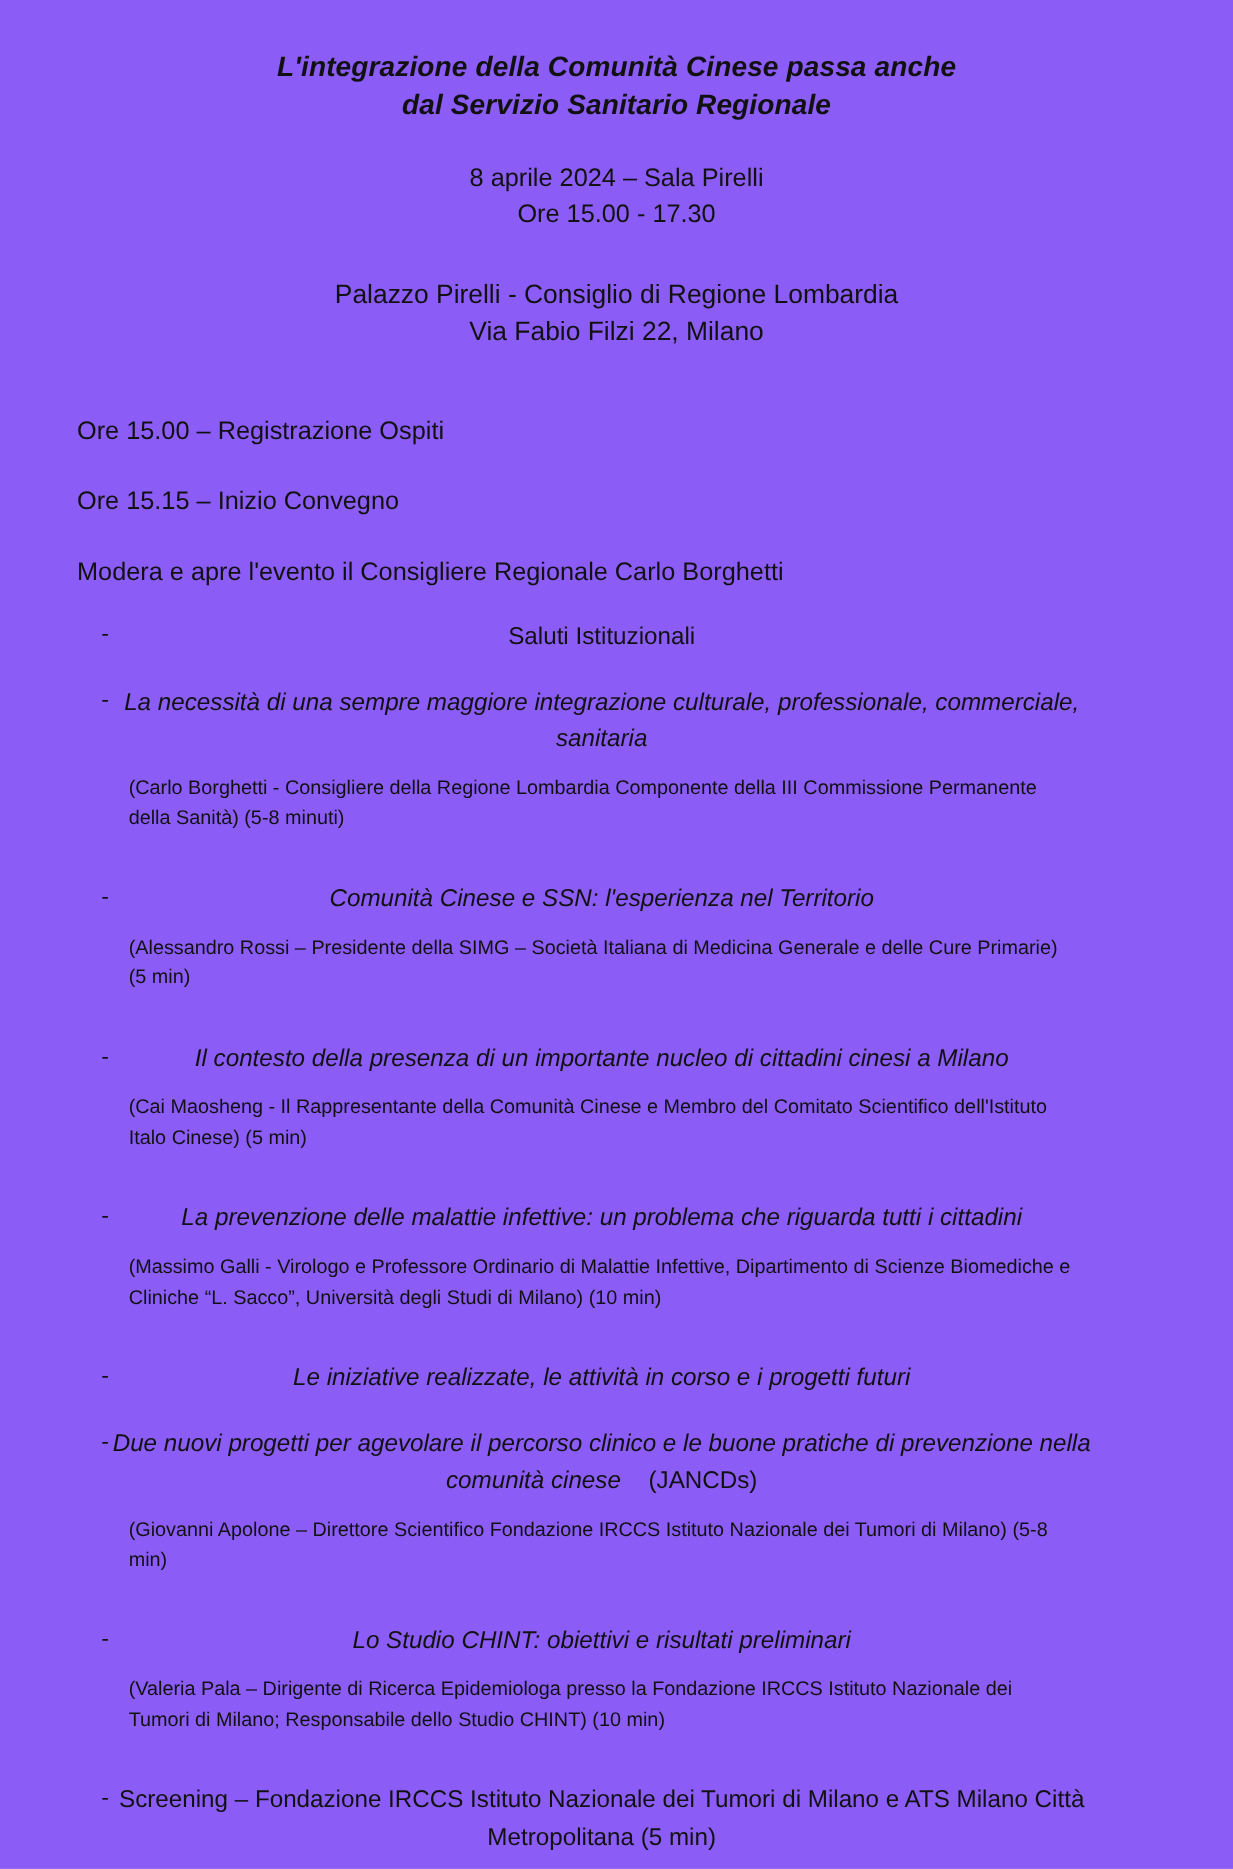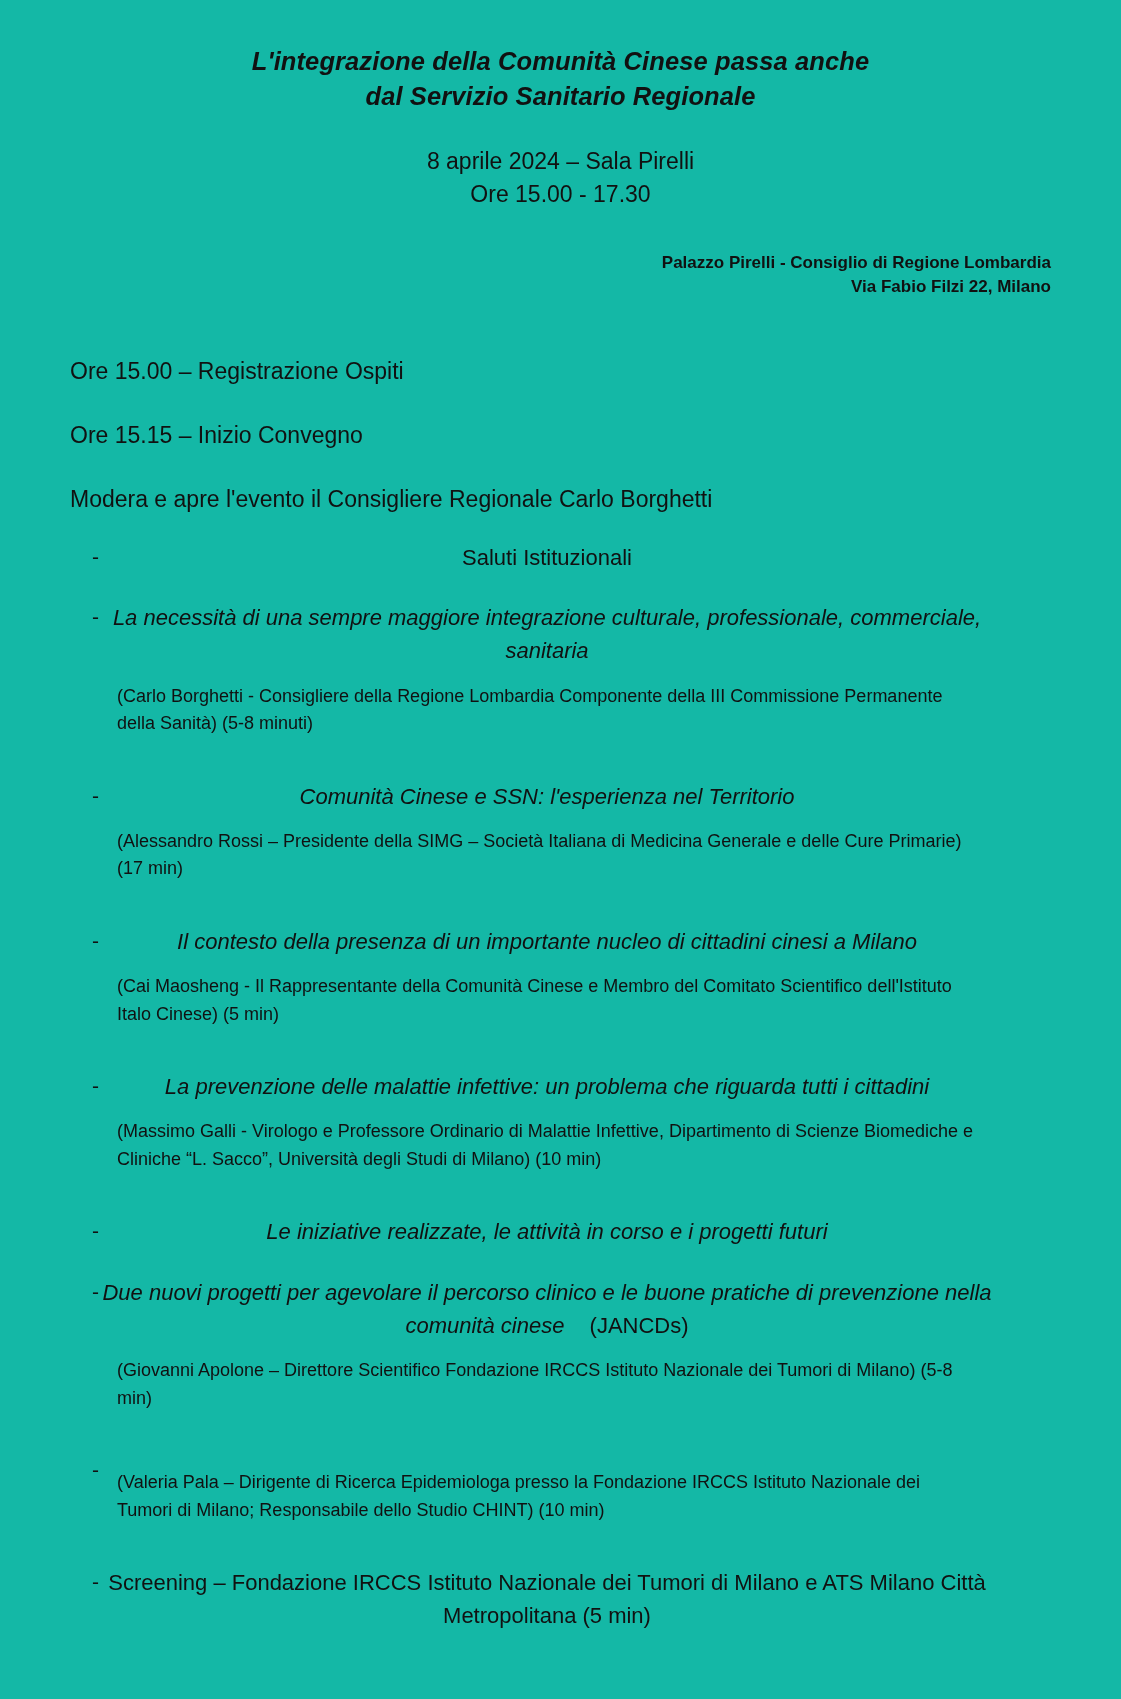--- a/index.html
+++ b/index.html
@@ -10,21 +10,21 @@
   }
   body {
     font-family: "Liberation Sans", sans-serif;
     color: #111111;
   }
   .page {
     position: relative;
     width: 1121px;
     height: 1699px;
     margin: 0 auto;
-    background: #14b8a6;
+    background: #8b5cf6;
     overflow: hidden;
     box-sizing: border-box;
     padding: 44px 70px 0 70px;
   }
   
   .doc-title {
     text-align: center;
     font-weight: bold;
     font-style: italic;
     font-size: 25.5px;
@@ -35,25 +35,24 @@
   }
   .doc-title .tline { display: block; }
   .meta-block {
     text-align: center;
     font-size: 23px;
     line-height: 1.42;
     margin-top: 31px;
   }
   .meta-block .mline { display: block; }
   .venue-block {
-    text-align: right;
-    font-size: 17px;
+    text-align: center;
+    font-size: 24px;
     line-height: 1.42;
     margin-top: 40px;
-    font-weight: bold;
   }
   .venue-block .mline { display: block; }
 
   
   .schedule {
     margin-top: 58px;
   }
   .sched-line {
     font-size: 23px;
     line-height: 1.3;
@@ -146,21 +145,21 @@
         <span class="bullet-dash">-</span>
         <div class="agenda-body">
           <p class="agenda-title">La necessità di una sempre maggiore integrazione culturale, professionale, commerciale, sanitaria</p>
           <p class="agenda-detail">(Carlo Borghetti - Consigliere della Regione Lombardia Componente della III Commissione Permanente della Sanità) (5-8 minuti)</p>
         </div>
       </div>
       <div class="agenda-item">
         <span class="bullet-dash">-</span>
         <div class="agenda-body">
           <p class="agenda-title">Comunità Cinese e SSN: l'esperienza nel Territorio</p>
-          <p class="agenda-detail">(Alessandro Rossi – Presidente della SIMG – Società Italiana di Medicina Generale e delle Cure Primarie) (17 min)</p>
+          <p class="agenda-detail">(Alessandro Rossi – Presidente della SIMG – Società Italiana di Medicina Generale e delle Cure Primarie) (5 min)</p>
         </div>
       </div>
       <div class="agenda-item">
         <span class="bullet-dash">-</span>
         <div class="agenda-body">
           <p class="agenda-title">Il contesto della presenza di un importante nucleo di cittadini cinesi a Milano</p>
           <p class="agenda-detail">(Cai Maosheng - Il Rappresentante della Comunità Cinese e Membro del Comitato Scientifico dell'Istituto Italo Cinese) (5 min)</p>
         </div>
       </div>
       <div class="agenda-item">
@@ -179,20 +178,21 @@
       <div class="agenda-item">
         <span class="bullet-dash">-</span>
         <div class="agenda-body">
           <p class="agenda-title">Due nuovi progetti per agevolare il percorso clinico e le buone pratiche di prevenzione nella comunità cinese<span class="nonital"> (JANCDs)</span></p>
           <p class="agenda-detail">(Giovanni Apolone – Direttore Scientifico Fondazione IRCCS Istituto Nazionale dei Tumori di Milano) (5-8 min)</p>
         </div>
       </div>
       <div class="agenda-item">
         <span class="bullet-dash">-</span>
         <div class="agenda-body">
+          <p class="agenda-title">Lo Studio CHINT: obiettivi e risultati preliminari</p>
           <p class="agenda-detail">(Valeria Pala – Dirigente di Ricerca Epidemiologa presso la Fondazione IRCCS Istituto Nazionale dei Tumori di Milano; Responsabile dello Studio CHINT) (10 min)</p>
         </div>
       </div>
       <div class="agenda-item">
         <span class="bullet-dash">-</span>
         <div class="agenda-body">
           <p class="agenda-title plain">Screening – Fondazione IRCCS Istituto Nazionale dei Tumori di Milano e ATS Milano Città Metropolitana (5 min)</p>
         </div>
       </div>
     </div>

